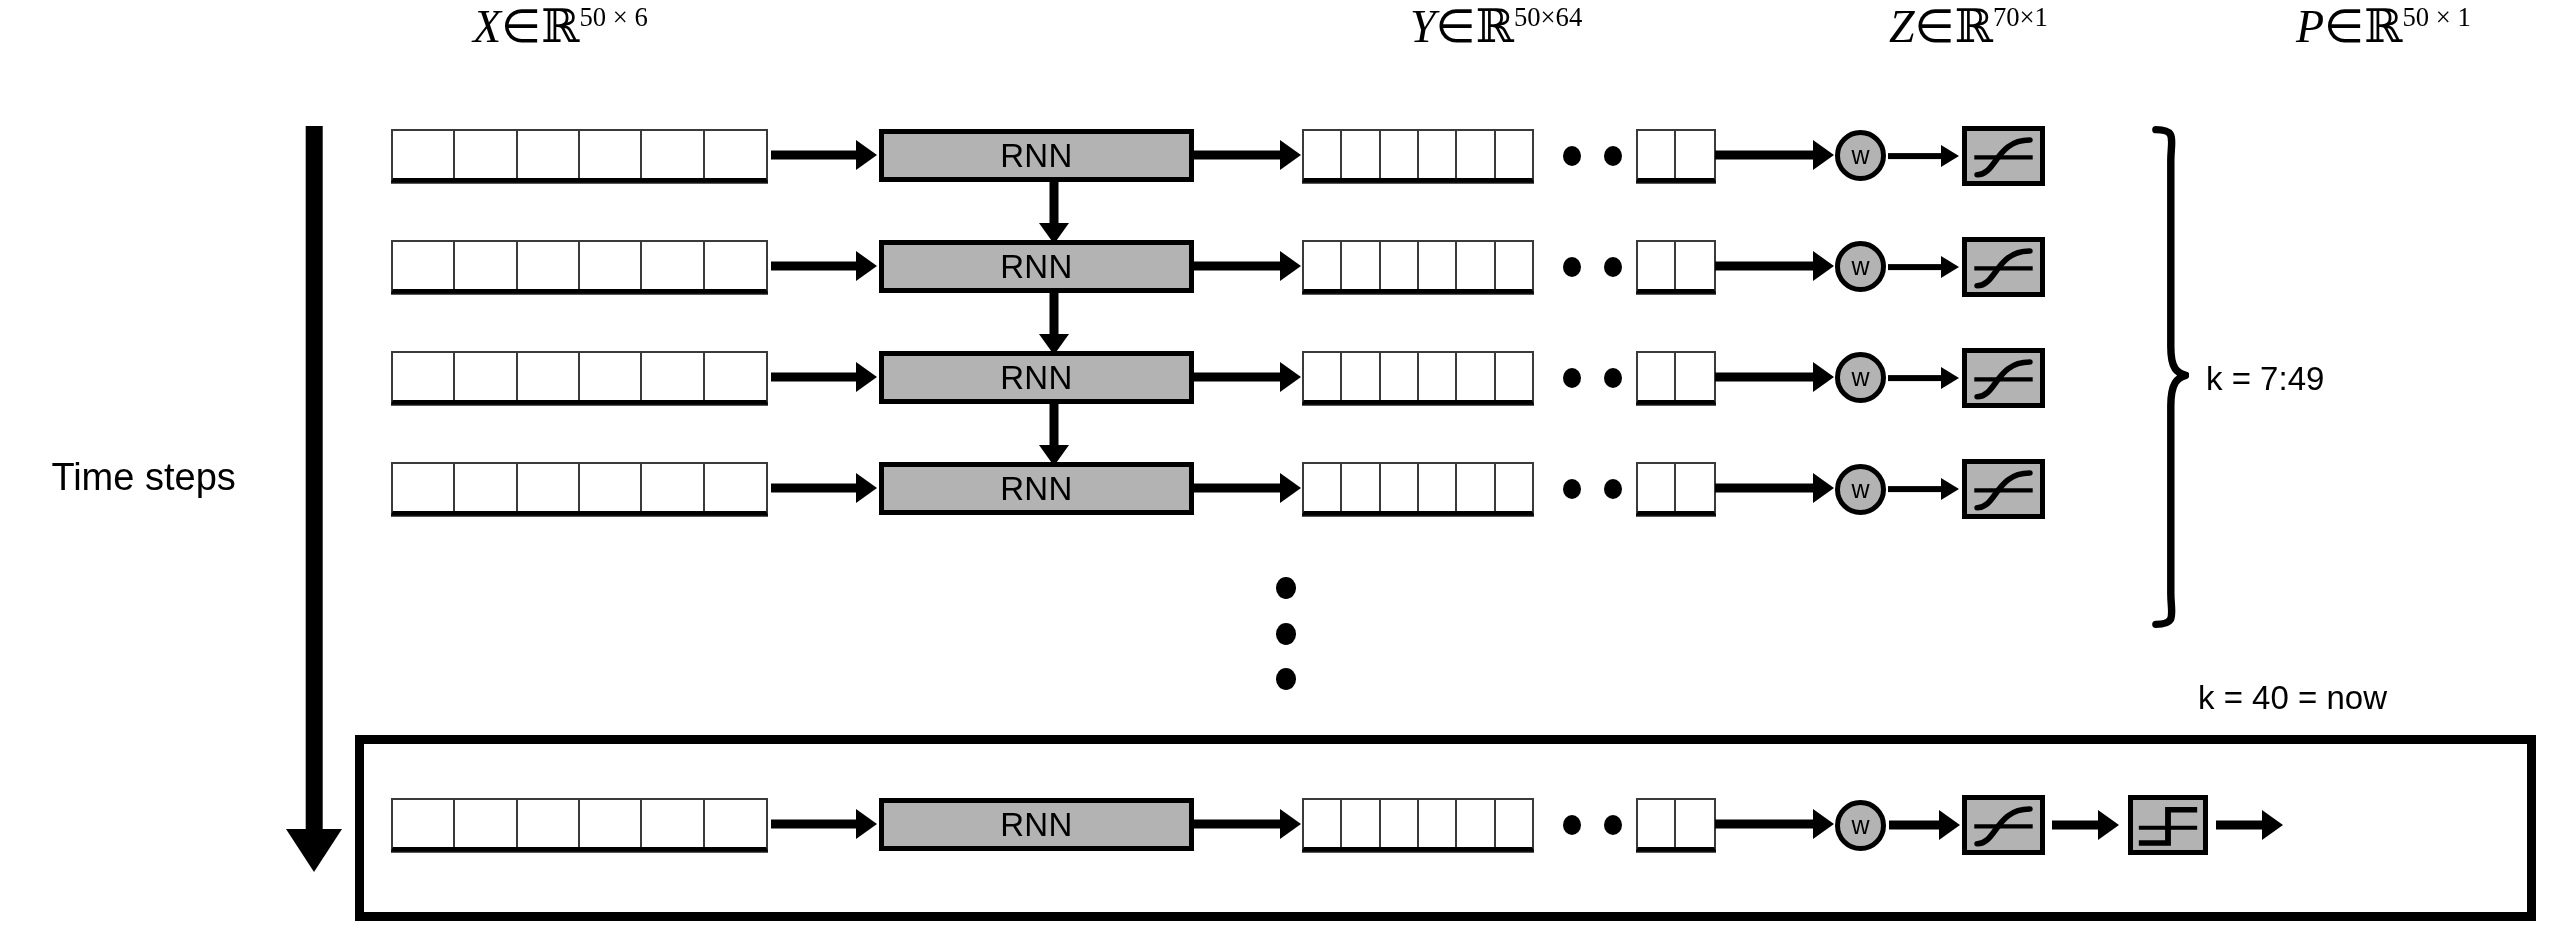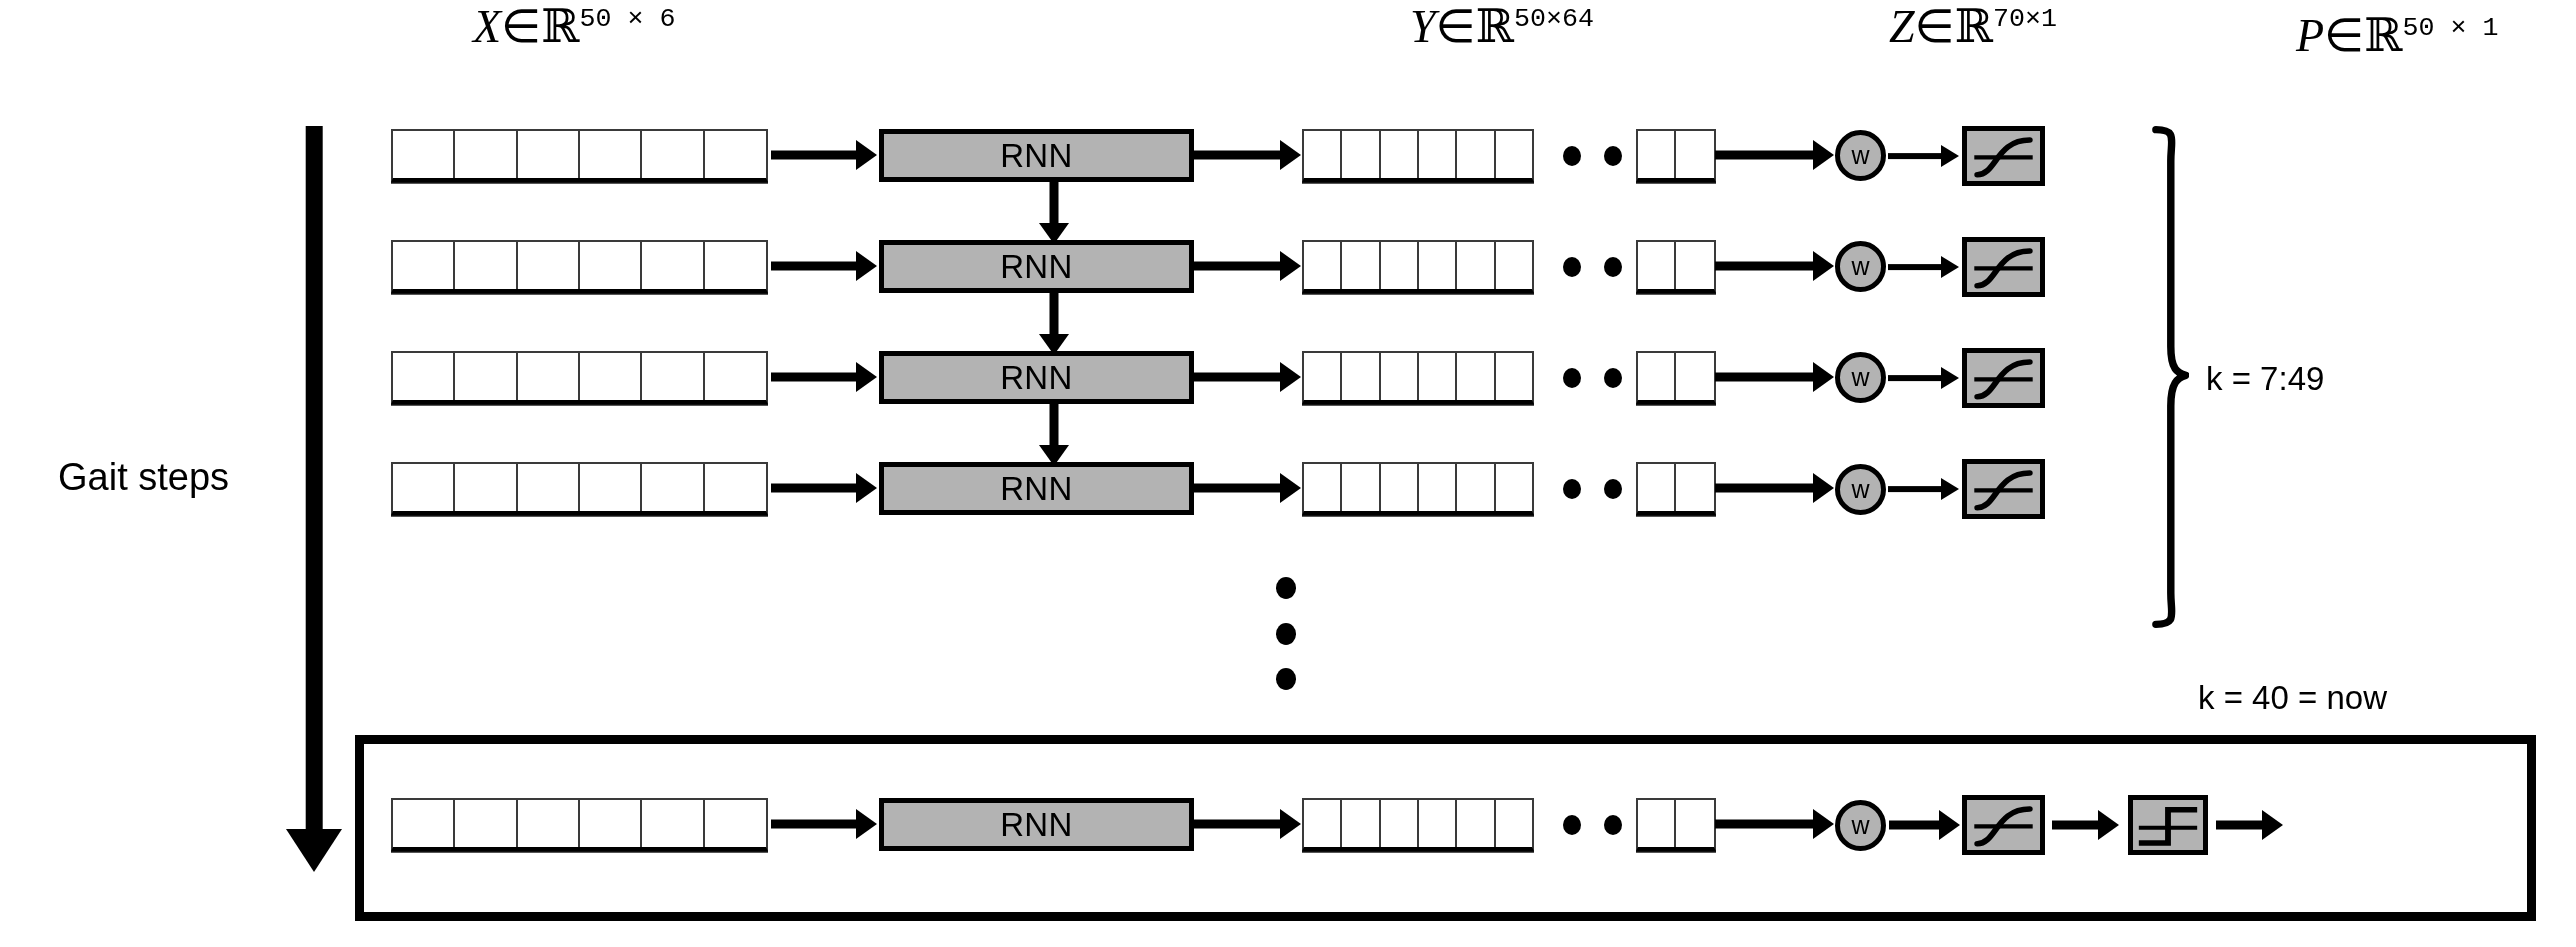--- a/index.html
+++ b/index.html
@@ -28,21 +28,21 @@
     line-height: 1;
   }
   .mathlabel .blackboard {
     font-style: normal;
     font-family: "DejaVu Serif", serif;
   }
   .mathlabel .op { font-style: normal; }
   .mathlabel sup {
     font-style: normal;
     font-size: 0.58em;
-    font-family: Liberation Mono, monospace;
+    font-family: Liberation Serif, serif;
     vertical-align: super;
     line-height: 0;
   }
 
   
   .plainlabel {
     position: absolute;
     font-family: "Liberation Sans", sans-serif;
     font-size: 33px;
     color: #000;
@@ -224,31 +224,31 @@
   </div>
 
   <div class="mathlabel" style="left:1410px; top:3.3px;">
     <span>Y</span><span class="op">∈</span><span class="blackboard">ℝ</span><sup>50×64</sup>
   </div>
 
   <div class="mathlabel" style="left:1889px; top:3.3px;">
     <span>Z</span><span class="op">∈</span><span class="blackboard">ℝ</span><sup>70×1</sup>
   </div>
 
-  <div class="mathlabel" style="left:2296px; top:3.3px;margin-top:9px;">
+  <div class="mathlabel" style="left:2296px; top:3.3px;">
     <span>P</span><span class="op">∈</span><span class="blackboard">ℝ</span><sup>50 × 1</sup>
   </div>
 
   <div class="bigarrow" style="left:289px; top:126px; width:50px; height:746px;">
     <div class="shaft" style="height:703px;"></div>
     <div class="head" style="top:703px;"></div>
   </div>
 
   <div class="timelabel" style="left:6.6px; top:452px;">
-    <div>Gait steps</div>
+    <div>Time steps</div>
   </div>
 
   <div class="cellstrip" style="left:391px; top:129px; width:377px; height:53px;">
     <div class="cell" style="width:63px;"></div>
     <div class="cell" style="width:63px;"></div>
     <div class="cell" style="width:63px;"></div>
     <div class="cell" style="width:63px;"></div>
     <div class="cell" style="width:63px;"></div>
     <div class="cell" style="width:62px;"></div>
   </div>

